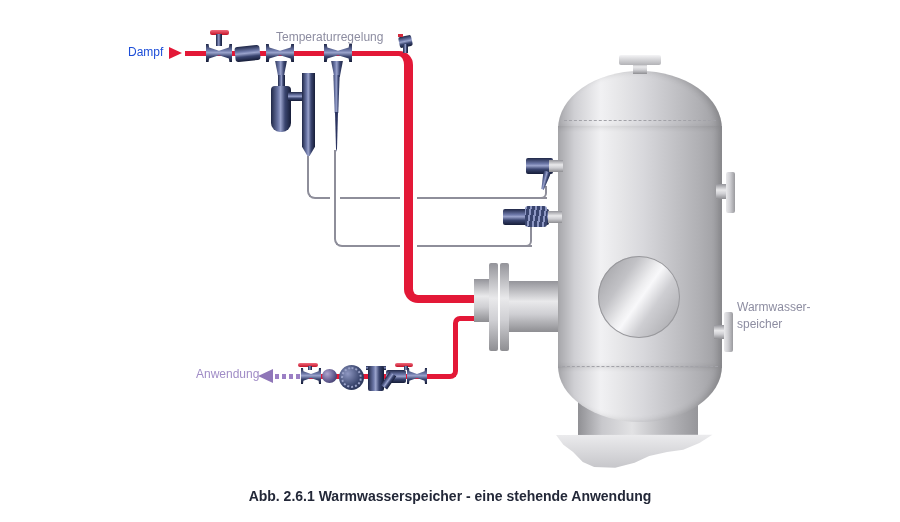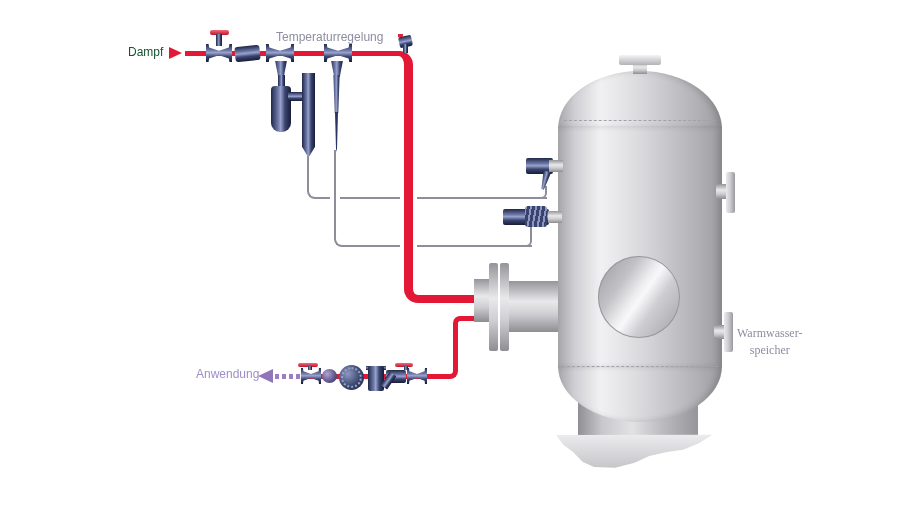--- a/index.html
+++ b/index.html
@@ -93,21 +93,22 @@
   <div style="left:339px;top:365px;width:25px;height:25px;border-radius:50%;background:radial-gradient(circle at 35% 35%,#8f98c2,#3a466e 55%,#1d2542);"></div>
   <div style="left:341px;top:367px;width:21px;height:21px;border-radius:50%;border:2px dotted #9aa2c8;"></div>
   <div class="navy" style="left:366px;top:366px;width:20px;height:4px;"></div>
   <div class="navy-h" style="left:368px;top:366px;width:16px;height:25px;border-radius:2px;"></div>
   <div class="navy" style="left:386px;top:370px;width:20px;height:13px;border-radius:2px;"></div>
   <div class="navy-h" style="left:389px;top:374px;width:8px;height:16px;transform:rotate(35deg);transform-origin:top center;"></div>
   <div style="left:395px;top:363px;width:18px;height:4px;border-radius:2px;background:linear-gradient(180deg,#f06a7c,#c41228);"></div>
   <div class="navy-h" style="left:404px;top:366px;width:4px;height:4px;"></div>
   <div class="navy bowtie" style="left:407px;top:368px;width:20px;height:16px;"></div>
 
-  <span class="lbl" style="left:128px;top:45px;color:#14532d;">Dampf</span>
+  <span class="lbl" style="left:128px;top:45px;color:#1d4ed8;">Dampf</span>
   <span class="lbl" style="left:276px;top:30px;">Temperaturregelung</span>
   <span class="lbl" style="left:196px;top:367px;color:#a08cc6;">Anwendung</span>
-  <span class="lbl" style="left:737px;top:325px;line-height:17px;font-family:Liberation Serif, serif;">
+  <span class="lbl" style="left:737px;top:299px;line-height:17px;">
     <span style="position:static;display:block;">Warmwasser-</span>
-    <span style="position:static;display:block;text-align:center;">speicher</span>
+    <span style="position:static;display:block;">speicher</span>
   </span>
+  <div style="left:0;top:488px;width:900px;text-align:center;font-size:14px;font-weight:bold;color:#232838;">Abb. 2.6.1 Warmwasserspeicher - eine stehende Anwendung</div>
 
 </div>
 
 </body></html>

